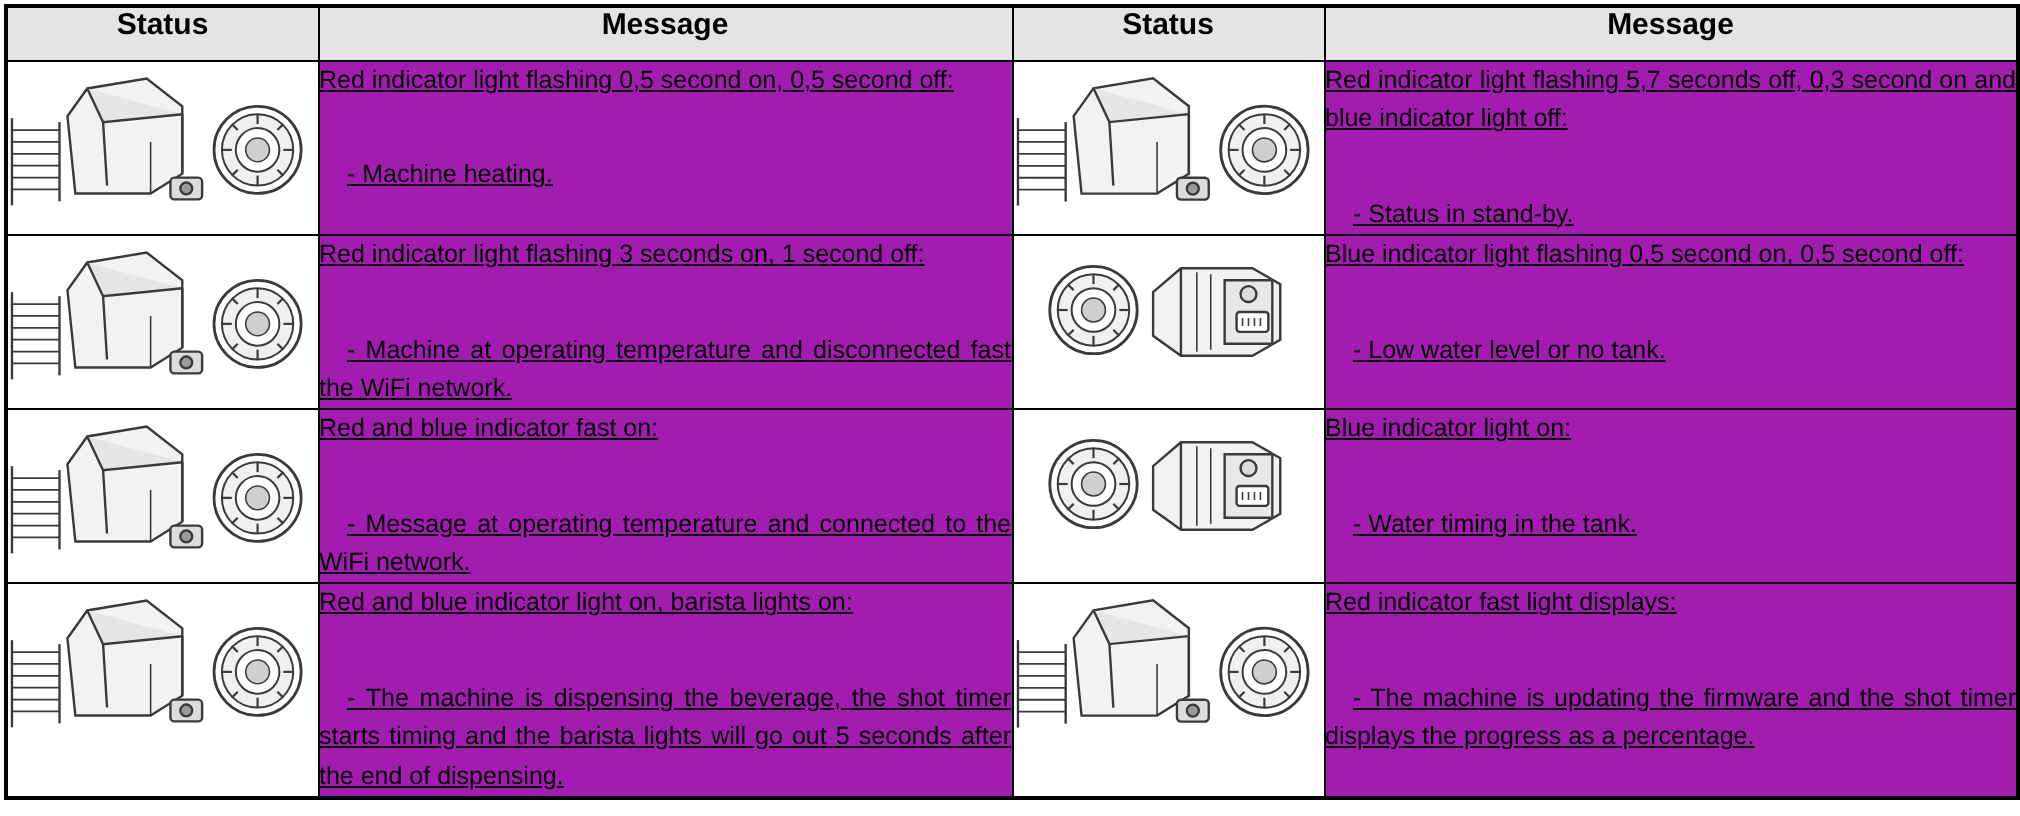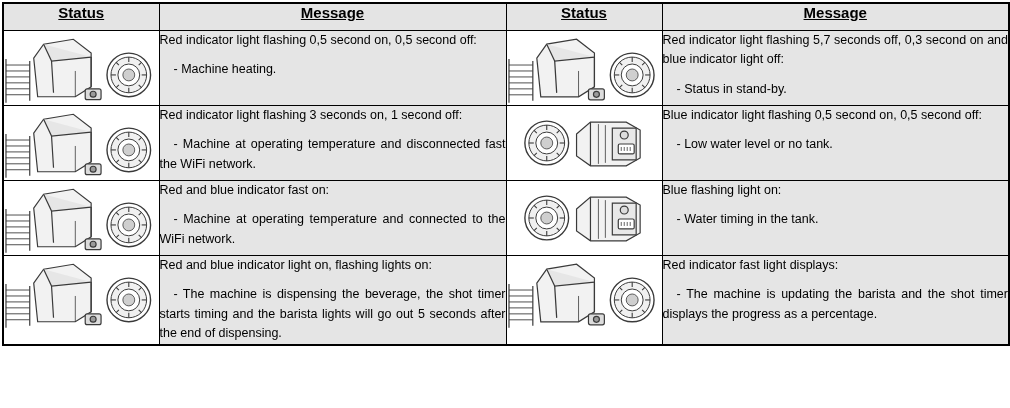--- a/index.html
+++ b/index.html
@@ -34,43 +34,43 @@
     padding: 0;
   }
   thead th {
     background: #e4e4e4;
     font-size: 15px;
     font-weight: bold;
     text-align: center;
     height: 26px;
     padding: 3px 0 4px 0;
     vertical-align: middle;
-    text-decoration: underline;
   }
   col.c-status { width: 156px; }
   col.c-message { width: 347px; }
 
   td.status-cell {
     background: #ffffff;
     height: 74px;
     position: relative;
     padding: 0;
   }
   td.message-cell {
-    background: #e5e5e5;
+    background: #a21caf;
     padding: 7px 9px 6px 9px;
     font-size: 12.5px;
     line-height: 1.55;
+    text-decoration: underline;
   }
   .msg-line {
     margin: 0;
     text-align: justify;
   }
   .msg-line.indent {
-    margin-top: 10px;
+    margin-top: 28px;
     text-indent: 14px;
   }
   .art {
     width: 100%;
     height: 100%;
     display: block;
   }
   
   td.status-cell svg {
     display: block;
@@ -273,21 +273,21 @@
                   <path d="M126 62 L126 57"></path>
                   <path d="M113 57 L116 54"></path>
                 <path d="M108 44 L113 44"></path>
                   <path d="M113 31 L116 34"></path>
               </g>
             </g>
           </svg>
         </td>
         <td class="message-cell">
           <p class="msg-line">Red and blue indicator fast on:</p>
-          <p class="msg-line indent">- Machine at operating temperature and connected to the WiFi network.</p>
+          <p class="msg-line indent">- Message at operating temperature and connected to the WiFi network.</p>
         </td>
         <td class="status-cell">
           <svg class="art" viewBox="0 0 156 74" preserveAspectRatio="xMidYMid meet">
             <g>
               <circle cx="40" cy="37" r="22" fill="#ffffff" stroke="#3a3a3a" stroke-width="1.4"></circle>
               <circle cx="40" cy="37" r="18" fill="#f0f0f0" stroke="#3a3a3a" stroke-width="1"></circle>
               <circle cx="40" cy="37" r="11" fill="#ffffff" stroke="#3a3a3a" stroke-width="1"></circle>
               <circle cx="40" cy="37" r="6" fill="#cfcfcf" stroke="#3a3a3a" stroke-width="0.8"></circle>
               <g stroke="#3a3a3a" stroke-width="1.1" fill="none">
                 <path d="M40 19 L40 24"></path>
@@ -305,21 +305,21 @@
               <path d="M84 16 L84 60"></path>
               <path d="M92 18 L92 58 M99 19 L99 57" stroke-width="0.8"></path>
               <path d="M106 22 L130 22 L130 54 L106 54 Z" fill="#e8e8e8"></path>
               <rect x="112" y="38" width="16" height="10" rx="1.5" fill="#ffffff"></rect>
               <path d="M115 41 L115 45 M118 41 L118 45 M121 41 L121 45 M124 41 L124 45" stroke-width="0.8"></path>
               <circle cx="118" cy="29" r="4" fill="#dcdcdc"></circle>
             </g>
           </svg>
         </td>
         <td class="message-cell">
-          <p class="msg-line">Blue flashing light on:</p>
+          <p class="msg-line">Blue indicator light on:</p>
           <p class="msg-line indent">- Water timing in the tank.</p>
         </td>
       </tr>
 
       <tr>
         <td class="status-cell">
           <svg class="art" viewBox="0 0 156 74" preserveAspectRatio="xMidYMid meet">
             <g fill="none" stroke="#3a3a3a" stroke-width="1.2">
               <path d="M2 28 L2 72"></path>
               <path d="M2 34 L26 34 M2 40 L26 40 M2 46 L26 46 M2 52 L26 52 M2 58 L26 58 M2 64 L26 64" stroke-width="0.9"></path>
@@ -344,21 +344,21 @@
                 <path d="M139 57 L136 54"></path>
                   <path d="M126 62 L126 57"></path>
                   <path d="M113 57 L116 54"></path>
                 <path d="M108 44 L113 44"></path>
                   <path d="M113 31 L116 34"></path>
               </g>
             </g>
           </svg>
         </td>
         <td class="message-cell">
-          <p class="msg-line">Red and blue indicator light on, flashing lights on:</p>
+          <p class="msg-line">Red and blue indicator light on, barista lights on:</p>
           <p class="msg-line indent">- The machine is dispensing the beverage, the shot timer starts timing and the barista lights will go out 5 seconds after the end of dispensing.</p>
         </td>
         <td class="status-cell">
           <svg class="art" viewBox="0 0 156 74" preserveAspectRatio="xMidYMid meet">
             <g fill="none" stroke="#3a3a3a" stroke-width="1.2">
               <path d="M2 28 L2 72"></path>
               <path d="M2 34 L26 34 M2 40 L26 40 M2 46 L26 46 M2 52 L26 52 M2 58 L26 58 M2 64 L26 64" stroke-width="0.9"></path>
               <path d="M26 30 L26 70"></path>
               <path d="M30 27 L40 13 L70 8 L88 22 L88 56 L72 66 L34 66 Z" fill="#f2f2f2"></path>
               <path d="M40 13 L48 30 L88 26" fill="#e6e6e6"></path>
@@ -381,20 +381,20 @@
                   <path d="M126 62 L126 57"></path>
                   <path d="M113 57 L116 54"></path>
                 <path d="M108 44 L113 44"></path>
                   <path d="M113 31 L116 34"></path>
               </g>
             </g>
           </svg>
         </td>
         <td class="message-cell">
           <p class="msg-line">Red indicator fast light displays:</p>
-          <p class="msg-line indent">- The machine is updating the barista and the shot timer displays the progress as a percentage.</p>
+          <p class="msg-line indent">- The machine is updating the firmware and the shot timer displays the progress as a percentage.</p>
         </td>
       </tr>
 
     </tbody>
   </table>
 
 </div>
 
 </body></html>

